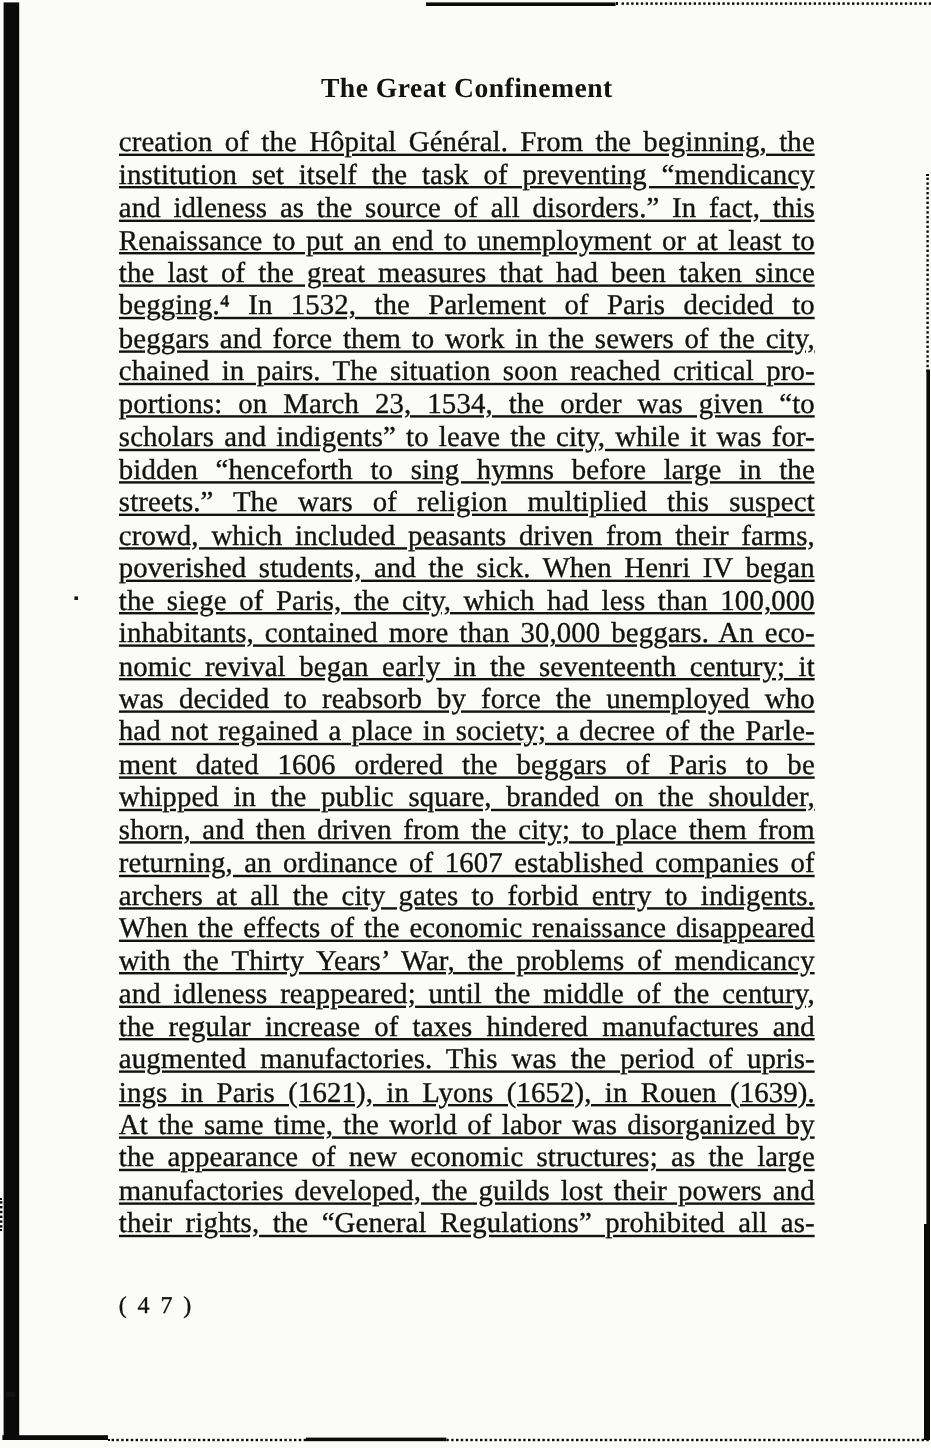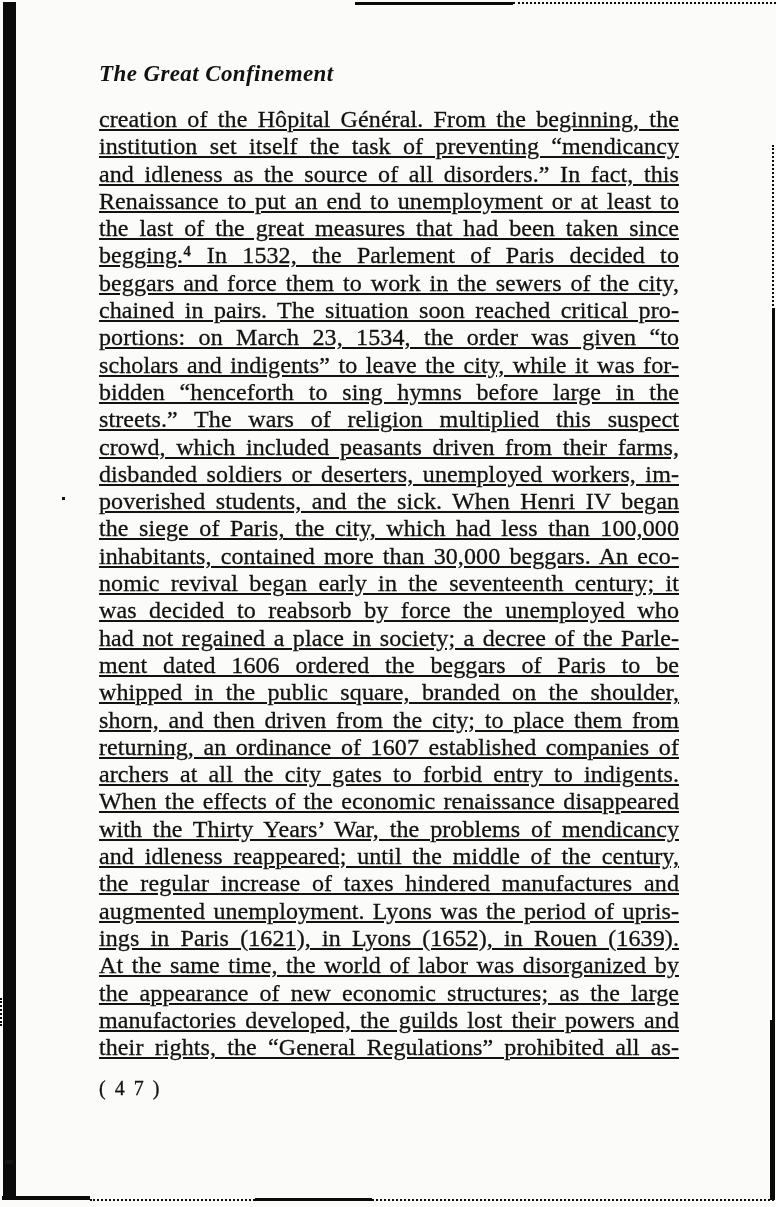--- a/index.html
+++ b/index.html
@@ -27,23 +27,22 @@
   .edge { position: absolute; background: #0a0a0a; }
   .edge-dotted-h { position: absolute; height: 0; border-top: 2px dotted #0a0a0a; }
   .edge-dotted-v { position: absolute; width: 0; border-left: 2px dotted #0a0a0a; }
   .speck { position: absolute; background: #141414; }
 
   
   .running-head {
     position: absolute;
     left: 99px; top: 61px;
     width: 580px;
-    text-align: left;
+    text-align: center;
     font-size: 23px;
-    font-style: italic;
     font-weight: bold;
     letter-spacing: 0.4px;
   }
 
   
   .body-text {
     position: absolute;
     left: 99px; top: 106px;
     width: 580px;
   }
@@ -104,37 +103,36 @@
       <div class="line">Renaissance to put an end to unemployment or at least to</div>
       <div class="line">the last of the great measures that had been taken since the</div>
       <div class="line">begging.⁴ In 1532, the Parlement of Paris decided to arrest</div>
       <div class="line">beggars and force them to work in the sewers of the city,</div>
       <div class="line">chained in pairs. The situation soon reached critical pro-</div>
       <div class="line">portions: on March 23, 1534, the order was given “to poor</div>
       <div class="line">scholars and indigents” to leave the city, while it was for-</div>
       <div class="line">bidden “henceforth to sing hymns before large in the</div>
       <div class="line">streets.” The wars of religion multiplied this suspect</div>
       <div class="line">crowd, which included peasants driven from their farms,</div>
-      <div class="line">disbanded soldiers or deserters, unemployed workers, im-</div>
       <div class="line">poverished students, and the sick. When Henri IV began</div>
       <div class="line">the siege of Paris, the city, which had less than 100,000</div>
       <div class="line">inhabitants, contained more than 30,000 beggars. An eco-</div>
       <div class="line">nomic revival began early in the seventeenth century; it</div>
       <div class="line">was decided to reabsorb by force the unemployed who</div>
       <div class="line">had not regained a place in society; a decree of the Parle-</div>
       <div class="line">ment dated 1606 ordered the beggars of Paris to be</div>
       <div class="line">whipped in the public square, branded on the shoulder,</div>
       <div class="line">shorn, and then driven from the city; to place them from</div>
       <div class="line">returning, an ordinance of 1607 established companies of</div>
       <div class="line">archers at all the city gates to forbid entry to indigents.</div>
       <div class="line">When the effects of the economic renaissance disappeared</div>
       <div class="line">with the Thirty Years’ War, the problems of mendicancy</div>
       <div class="line">and idleness reappeared; until the middle of the century,</div>
       <div class="line">the regular increase of taxes hindered manufactures and</div>
-      <div class="line">augmented unemployment. Lyons was the period of upris-</div>
+      <div class="line">augmented manufactories. This was the period of upris-</div>
       <div class="line">ings in Paris (1621), in Lyons (1652), in Rouen (1639).</div>
       <div class="line">At the same time, the world of labor was disorganized by</div>
       <div class="line">the appearance of new economic structures; as the large</div>
       <div class="line">manufactories developed, the guilds lost their powers and</div>
       <div class="line">their rights, the “General Regulations” prohibited all as-</div>
     </div>
 
   <div class="folio">( 4 7 )</div>
 
 </div>

